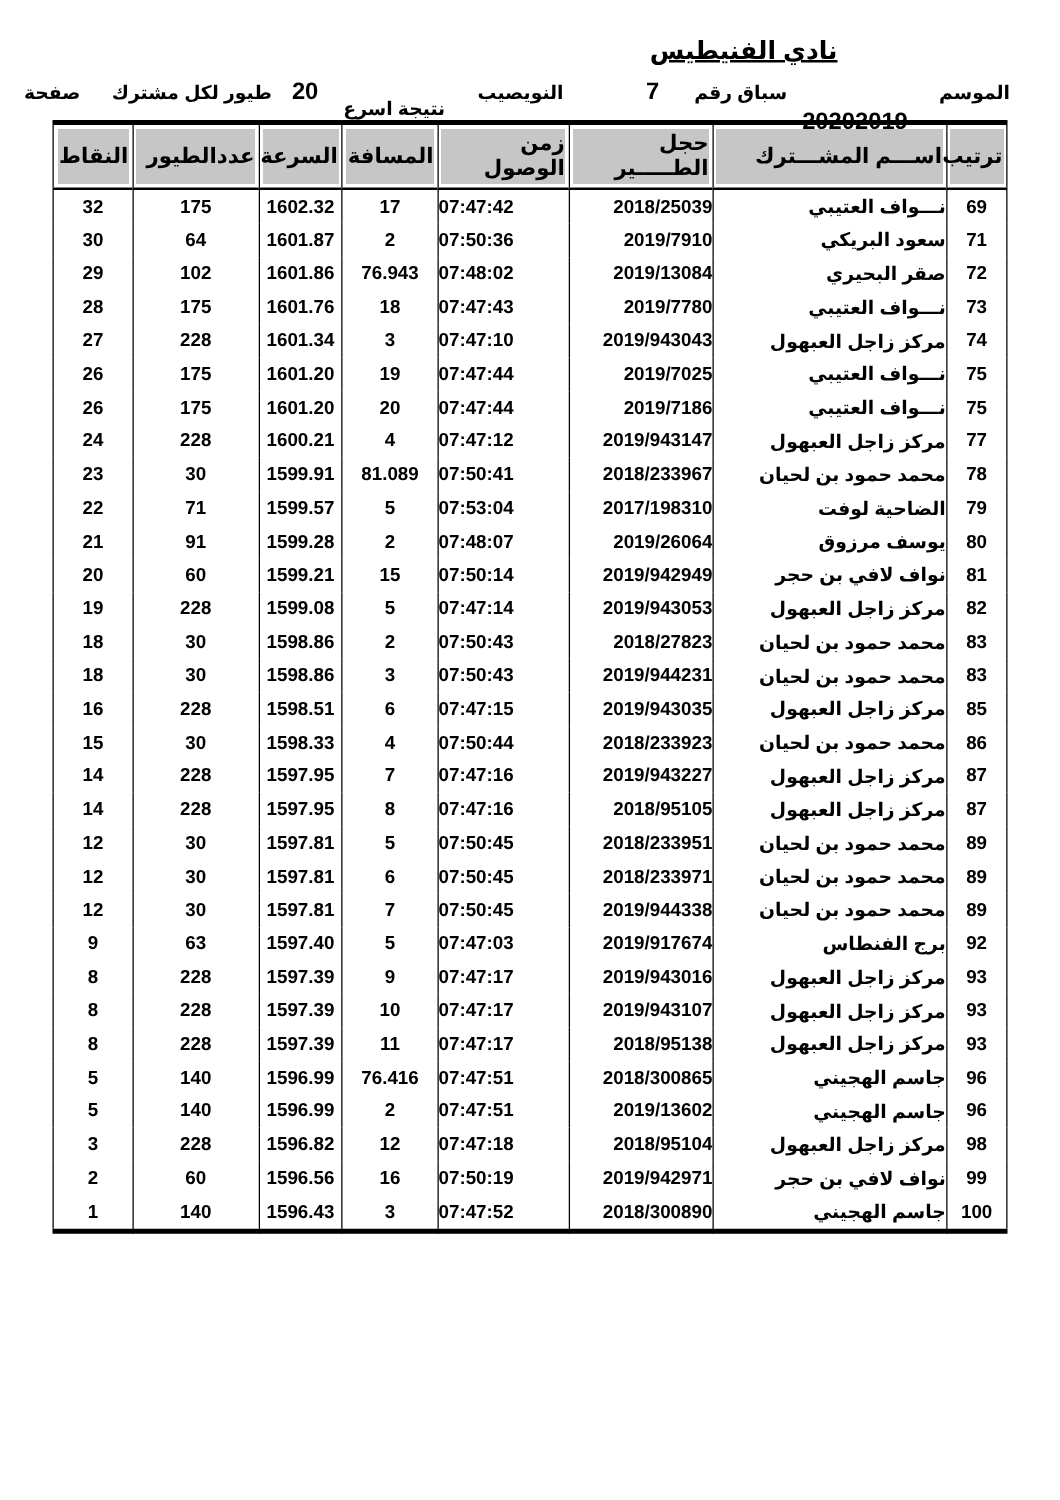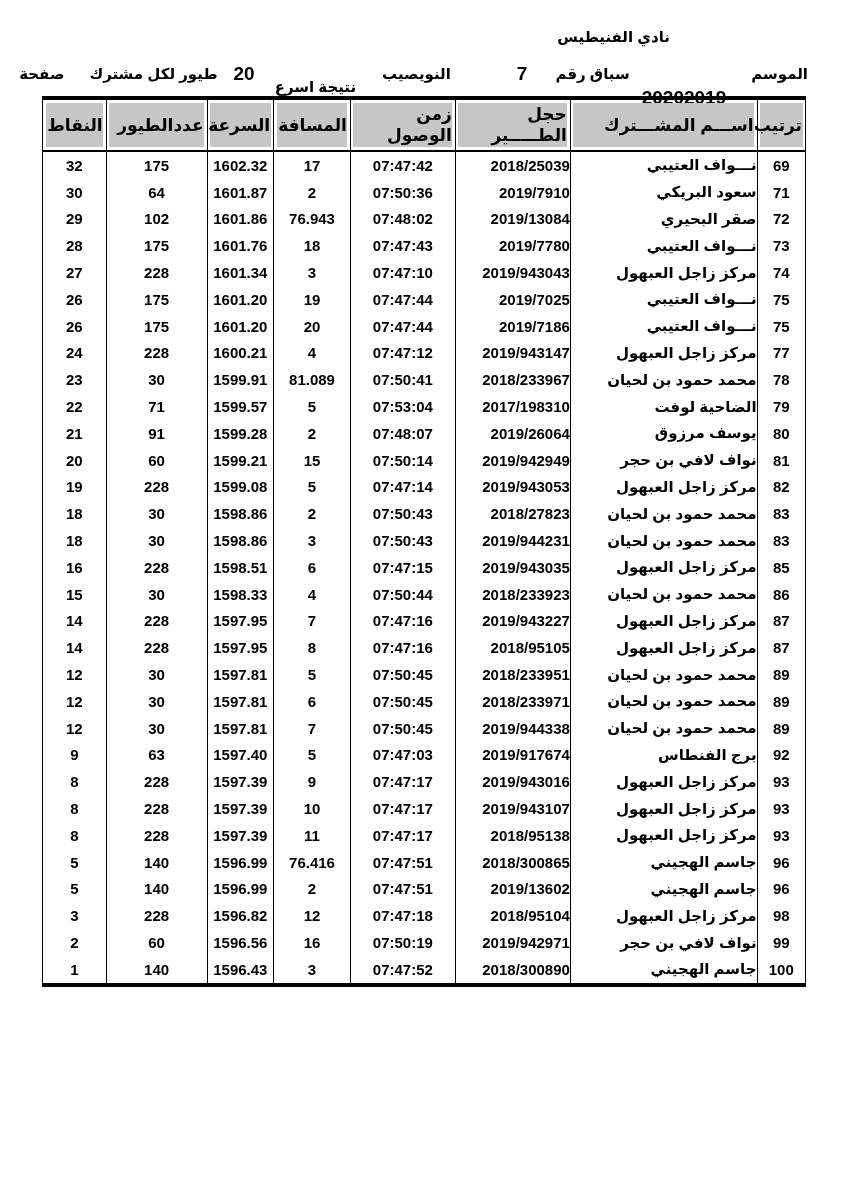--- a/index.html
+++ b/index.html
@@ -9,22 +9,23 @@
     margin:0 auto;
     background:#ffffff;
     font-family:"Liberation Sans","DejaVu Sans",sans-serif;
     font-weight:bold;
     color:#000;
     overflow:hidden;
   }
   .doc-title {
     position:absolute;
     top:28px; right:178px;
-    font-size:15px;
+    font-size:20px;
     direction:rtl;
+    text-decoration:underline;
   }
   .info-line {
     position:absolute;
     top:58px; right:40px; left:30px;
     height:32px;
     direction:rtl;
     display:flex;
     align-items:center;
     font-size:15px;
     white-space:nowrap;
@@ -69,21 +70,21 @@
     height:26.8px;
     padding:0;
     font-size:15px;
     vertical-align:middle;
     white-space:nowrap;
     overflow:hidden;
   }
   td.c-rank   { text-align:center; }
   td.c-name   { font-size:13.5px; }
   td.c-ring   { padding-left:2px; padding-right:5px; }
-  td.c-time   { text-align:center; padding-right:6px; }
+  td.c-time   { text-align:left; padding-right:6px; }
   td.c-dist   { text-align:center; }
   td.c-speed  { text-align:center; }
   td.c-birds  { text-align:center; }
   td.c-points { text-align:center; }
 </style>
 </head>
 <body>
 
 <div class="page">
 

